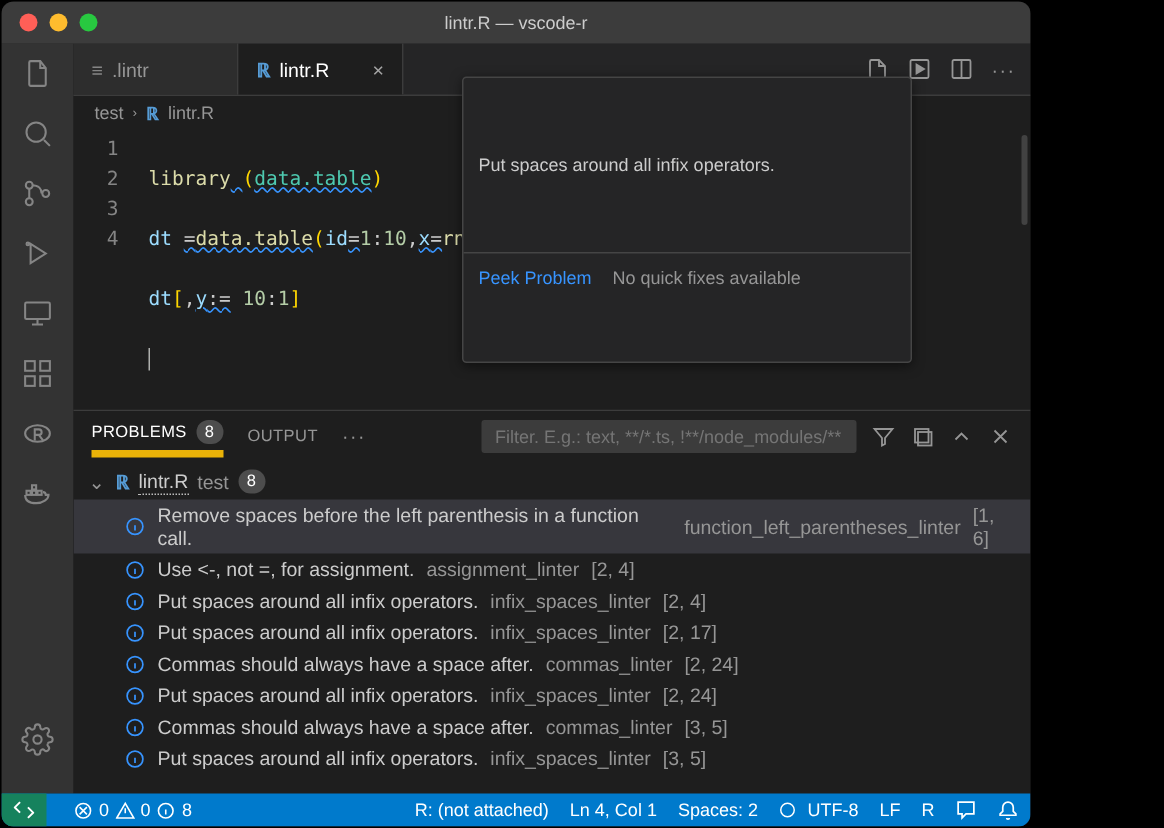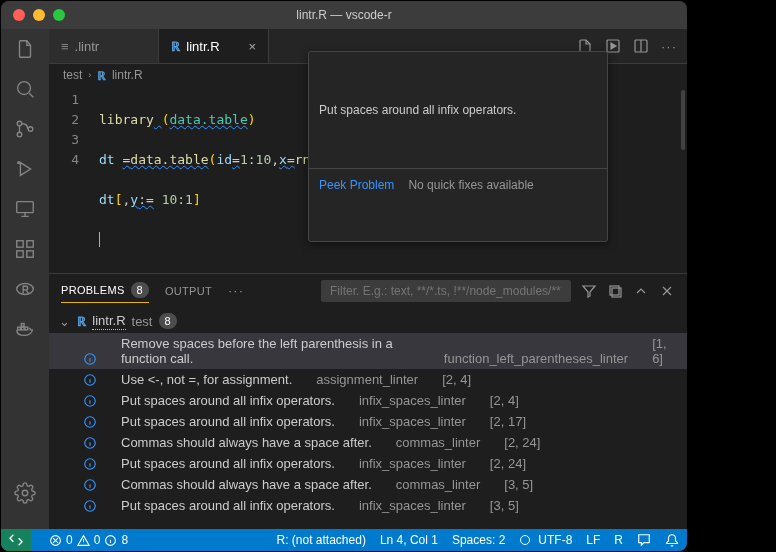--- a/index.html
+++ b/index.html
@@ -62,29 +62,29 @@
   
   .hover-popup{position:absolute;left:215px;top:-35px;width:300px;background:#252526;border:1px solid #454545;border-radius:3px;box-shadow:0 2px 8px rgba(0,0,0,.5);z-index:10;font-family:-apple-system,sans-serif;font-size:12px}
   .hover-msg{padding:8px 10px;color:var(--fg)}
   .hover-actions{display:flex;gap:14px;padding:6px 10px;border-top:1px solid #454545}
   .hover-actions .link{color:#3794ff;cursor:pointer}
   .hover-actions .muted{color:var(--fg-dim)}
   
   .panel{height:256px;border-top:1px solid var(--border);background:var(--bg-panel);display:flex;flex-direction:column}
   .panel-tabs{height:33px;display:flex;align-items:center;padding:0 12px;gap:16px}
   .panel-tab{font-size:11px;letter-spacing:.3px;color:var(--fg-dim);cursor:pointer;display:flex;align-items:center;gap:6px}
-  .panel-tab.active{color:#fff;border-bottom:1px solid #eab308;padding-bottom:4px;margin-top:4px}
+  .panel-tab.active{color:#fff;border-bottom:5px solid #eab308;padding-bottom:4px;margin-top:4px}
   .badge{background:var(--badge);color:#fff;border-radius:10px;font-size:11px;padding:0 6px;min-width:18px;height:16px;display:inline-flex;align-items:center;justify-content:center}
   .panel-right{margin-left:auto;display:flex;align-items:center;gap:10px}
   .filter-box{background:#3c3c3c;border:1px solid #3c3c3c;color:var(--fg-dim);font-size:12px;padding:3px 8px;width:250px;border-radius:2px}
   .pico{width:16px;height:16px;color:var(--fg-dim);cursor:pointer}
   .panel-body{flex:1;overflow:auto;padding:2px 0}
   .group-head{display:flex;align-items:center;gap:6px;padding:3px 10px;color:var(--fg);font-size:13px;cursor:pointer}
   .twisty{width:12px;display:inline-block;color:var(--fg-dim)}
-  .problem-row{display:flex;align-items:flex-end;gap:24px;padding:3px 10px 3px 34px;font-size:13px;color:var(--fg);cursor:pointer}
+  .problem-row{display:flex;align-items:center;gap:8px;padding:3px 10px 3px 34px;font-size:13px;color:var(--fg);cursor:pointer}
   .problem-row.sel{background:#37373d}
   .problem-row .msg{color:var(--fg)}
   .problem-row .src{color:var(--fg-dim)}
   .problem-row .loc{color:var(--fg-dim)}
   .info-ico{width:14px;height:14px;flex:none}
   
   .status{height:22px;background:var(--status-blue);display:flex;align-items:center;color:#fff;font-size:12px;padding:0 8px;gap:12px}
   .status .remote{background:var(--status-green);align-self:stretch;display:flex;align-items:center;padding:0 8px;margin:0 6px 0 -8px}
   .status .seg{display:flex;align-items:center;gap:4px;cursor:pointer}
   .status .right{margin-left:auto;display:flex;gap:14px;align-items:flex-start}

